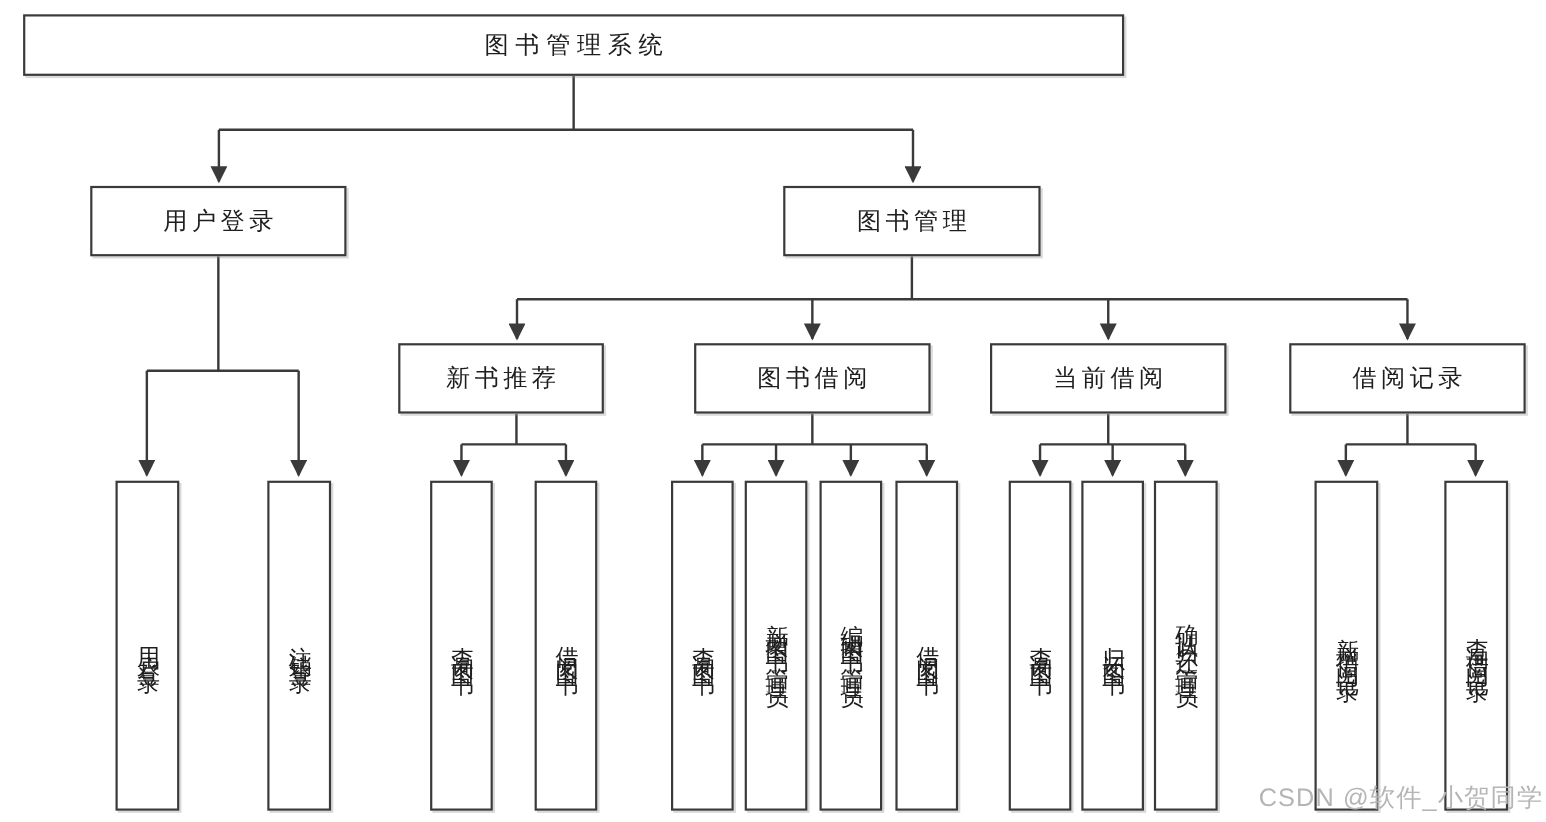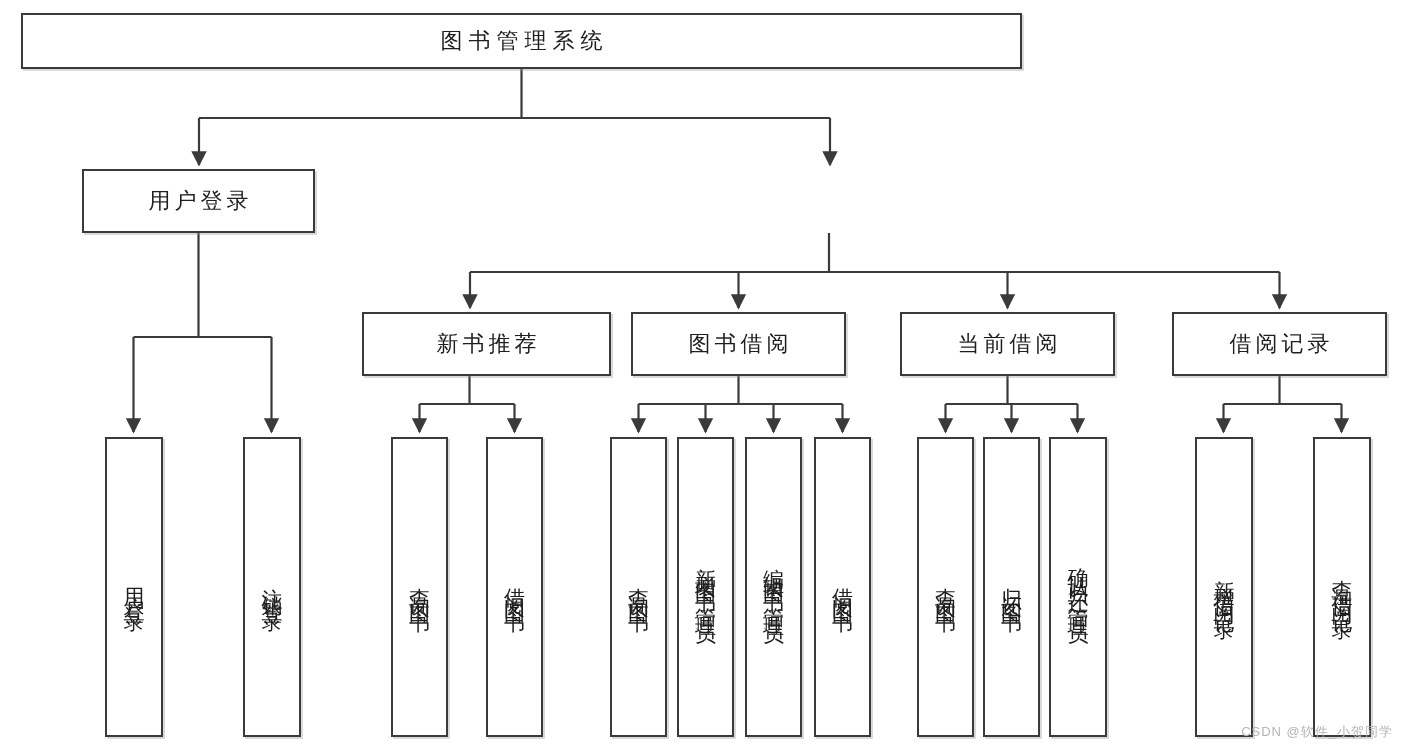--- a/index.html
+++ b/index.html
@@ -43,23 +43,23 @@
   }
   .root { letter-spacing: 6px; text-indent: 6px; }
   .v {
     writing-mode: vertical-rl;
     text-orientation: mixed;
     font-size: 21px;
     letter-spacing: 8px;
   }
   .watermark {
     position: absolute;
-    right: 12px;
+    right: 2px;
     bottom: 6px;
-    font-size: 13px;
+    font-size: 23px;
     letter-spacing: 1px;
     color: var(--watermark, #b5b5b5);
   }
 </style>
 </head>
 <body>
 
 <div class="canvas">
 
   <svg class="connectors" width="1405" height="747" viewBox="0 0 1405 747" aria-hidden="true">
@@ -97,22 +97,23 @@
     <line class="cl" x1="945.5" y1="404" x2="945.5" y2="432" marker-end="url(#arw)"></line>
     <line class="cl" x1="1011.5" y1="404" x2="1011.5" y2="432" marker-end="url(#arw)"></line>
     <line class="cl" x1="1077.5" y1="404" x2="1077.5" y2="432" marker-end="url(#arw)"></line>
     <line class="cl" x1="1223.5" y1="404" x2="1223.5" y2="432" marker-end="url(#arw)"></line>
     <line class="cl" x1="1341.5" y1="404" x2="1341.5" y2="432" marker-end="url(#arw)"></line>
   </svg>
 
   <div class="box h root" style="left:21px; top:13px; width:1001px; height:56px">图书管理系统</div>
 
   <div class="box h" style="left:82px; top:169px; width:233px; height:64px">用户登录</div>
+  <div class="box h" style="left:712px; top:169px; width:234px; height:64px">图书管理</div>
 
-  <div class="box h" style="left:362px; top:312px; width:249px; height:64px">新书推荐</div>
+  <div class="box h" style="left:362px; top:312px; width:187px; height:64px">新书推荐</div>
   <div class="box h" style="left:900px; top:312px; width:215px; height:64px">当前借阅</div>
   <div class="box h" style="left:631px; top:312px; width:215px; height:64px">图书借阅</div>
   <div class="box h" style="left:1172px; top:312px; width:215px; height:64px">借阅记录</div>
 
   <div class="box v" style="left:105px; top:437px; width:58px; height:300px">用户登录</div>
   <div class="box v" style="left:243px; top:437px; width:58px; height:300px">注销登录</div>
 
   <div class="box v" style="left:391px; top:437px; width:57px; height:300px">查询图书</div>
   <div class="box v" style="left:486px; top:437px; width:57px; height:300px">借阅图书</div>
 

